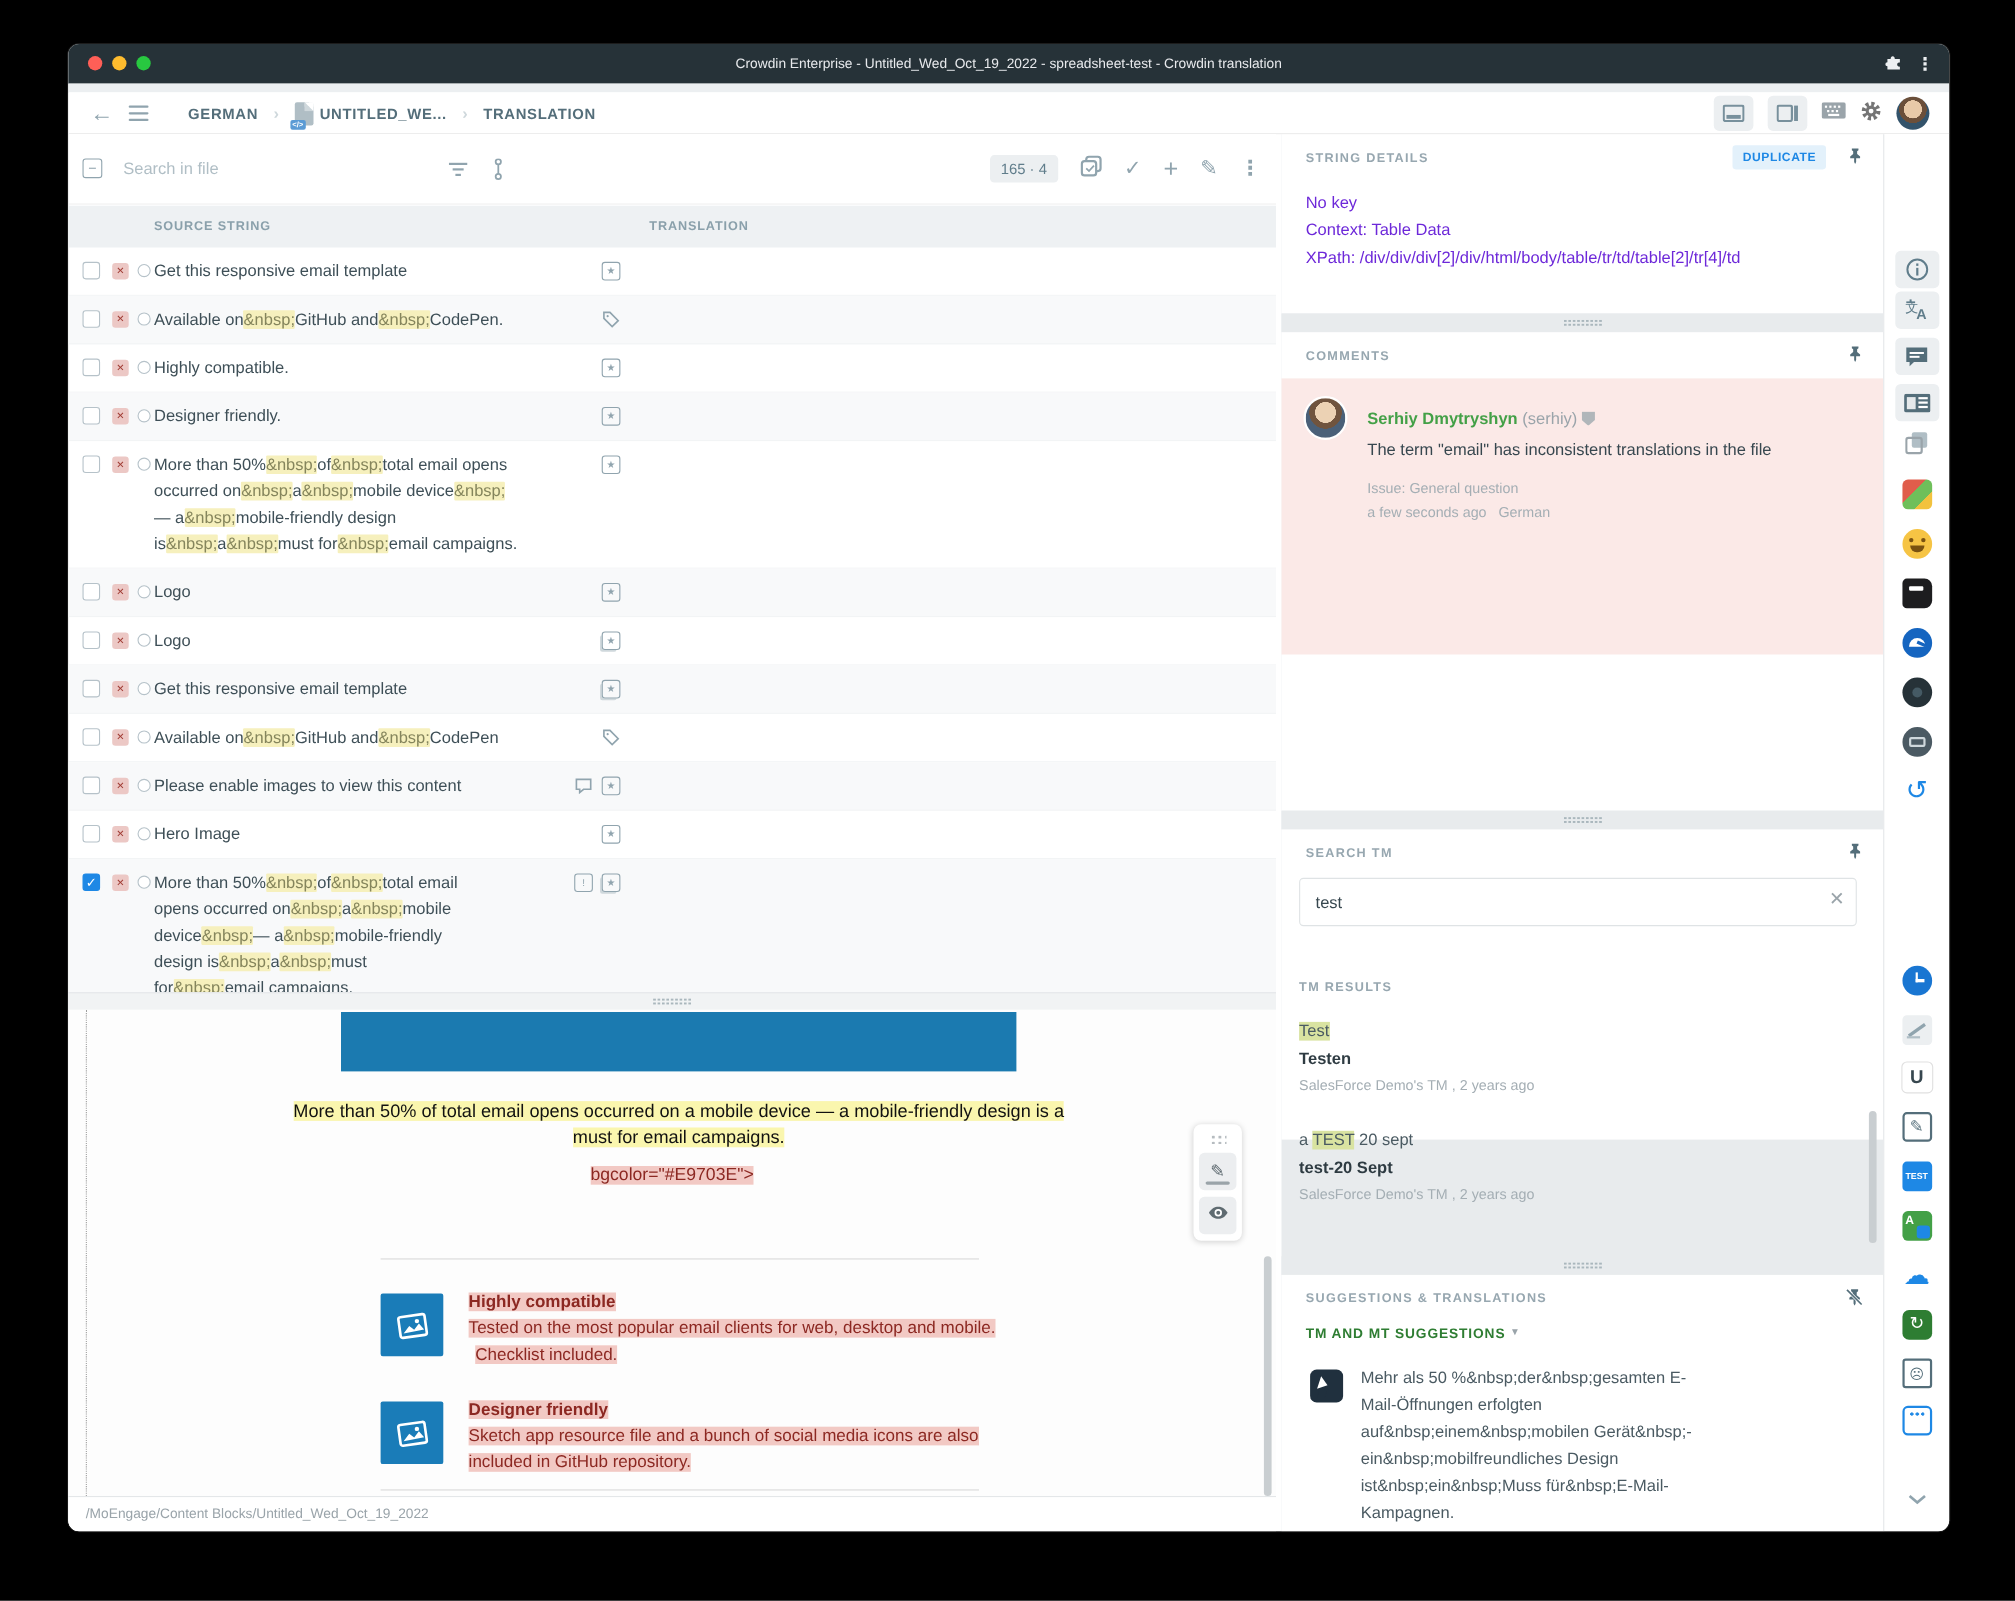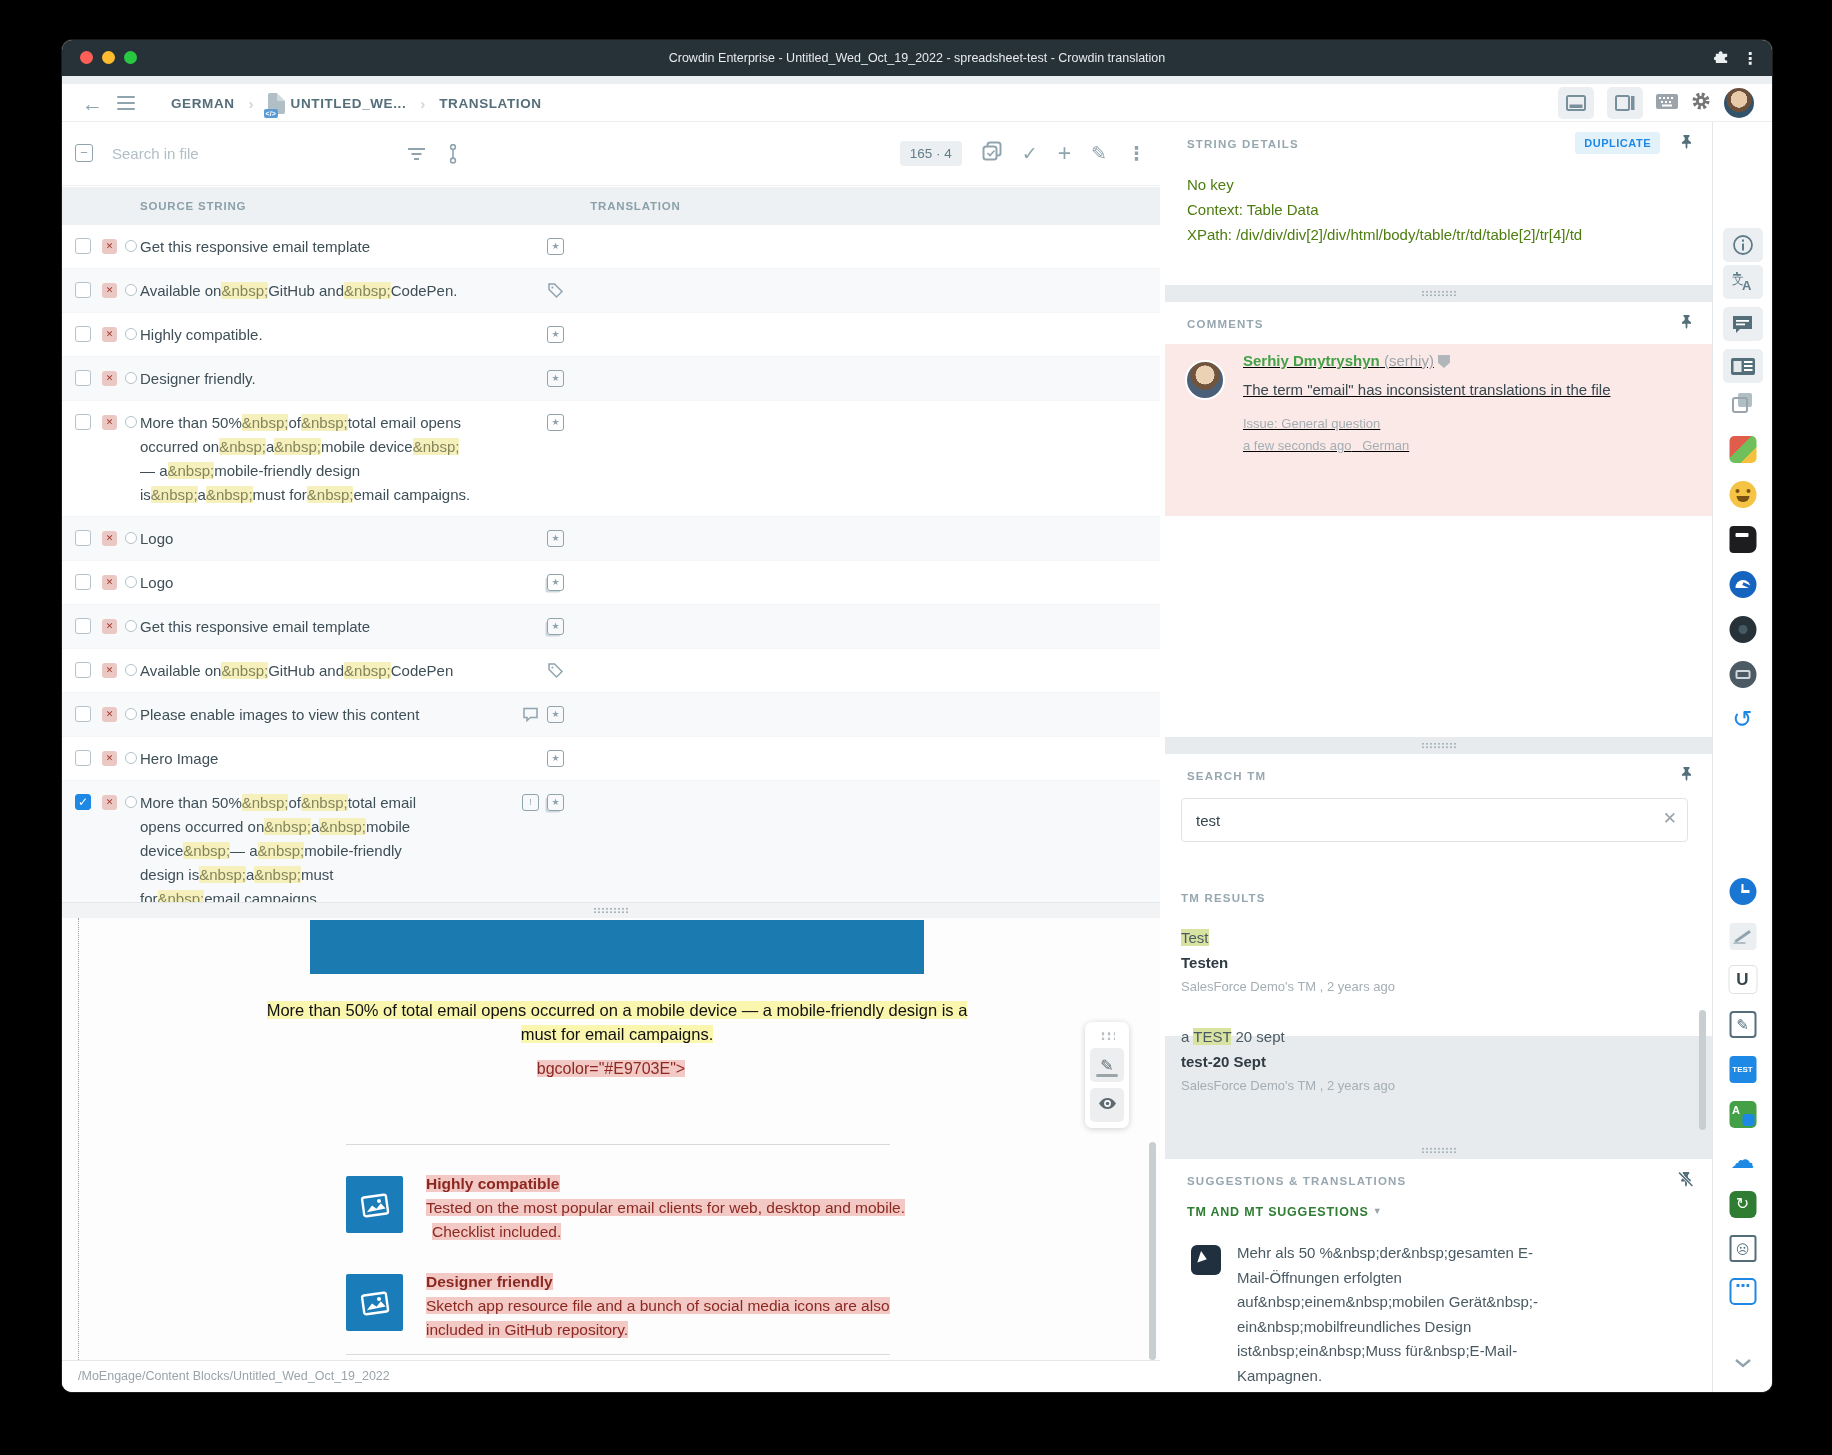--- a/index.html
+++ b/index.html
@@ -88,23 +88,23 @@
   .prev-scroll{position:absolute;left:1087px;top:224px;width:7px;height:218px;background:#c9ced1;border-radius:4px;}
   .status-bar{position:absolute;left:0;bottom:0;width:1098px;height:32px;background:#fff;border-top:1px solid #e4e7e9;
     font-size:12.5px;color:#9aa4aa;line-height:31px;padding-left:16px;}
   
   .right-panel{position:absolute;left:1103px;top:82px;width:547px;bottom:0;background:#e8ebed;}
   .card{position:absolute;left:0;right:0;background:#fff;}
   .sect-head{position:absolute;left:22px;top:16px;font-size:11.5px;font-weight:bold;color:#97a7b0;letter-spacing:1.2px;}
   .pin{position:absolute;right:18px;top:12px;cursor:pointer;}
   .dup-badge{position:absolute;right:52px;top:10px;background:#e3f1fb;color:#1e88e5;font-size:11px;font-weight:bold;
     letter-spacing:.5px;padding:5px 9px;border-radius:3px;cursor:pointer;}
-  .detail-lines{position:absolute;left:22px;top:50px;font-size:15px;color:#4d7c0f;line-height:25px;}
+  .detail-lines{position:absolute;left:22px;top:50px;font-size:15px;color:#6d28d9;line-height:25px;}
   .strip{position:absolute;left:0;right:0;height:17px;background:#e8ebed;}
-  .comment-block{position:absolute;left:0;right:0;top:42px;height:172px;background:#fbe9e7;padding:8px 20px;text-decoration:underline;}
+  .comment-block{position:absolute;left:0;right:0;top:42px;height:251px;background:#fbe9e7;padding:28px 20px;}
   .cavatar{position:absolute;left:20px;top:16px;width:40px;height:40px;border-radius:50%;
     background:radial-gradient(circle at 50% 36%,#ecd2b4 0 32%,#70543e 33% 50%,#4a6078 51% 100%);border:2px solid #fff;}
   .cname-row{margin-left:58px;font-size:15px;}
   .cname{color:#43a047;font-weight:bold;}
   .cuser{color:#9aa4aa;}
   .shield{display:inline-block;width:12px;height:13px;background:#b0b6ba;vertical-align:-2px;margin-left:4px;
     clip-path:polygon(0 0,100% 0,100% 60%,50% 100%,0 60%);}
   .ctext{margin:10px 0 0 58px;font-size:15px;color:#37474f;line-height:22px;}
   .cmeta{margin:12px 0 0 58px;font-size:13px;color:#a4aeb4;line-height:22px;}
   .new-comment{position:absolute;left:20px;right:20px;bottom:14px;border:none;outline:none;font-size:15px;color:#455a64;

